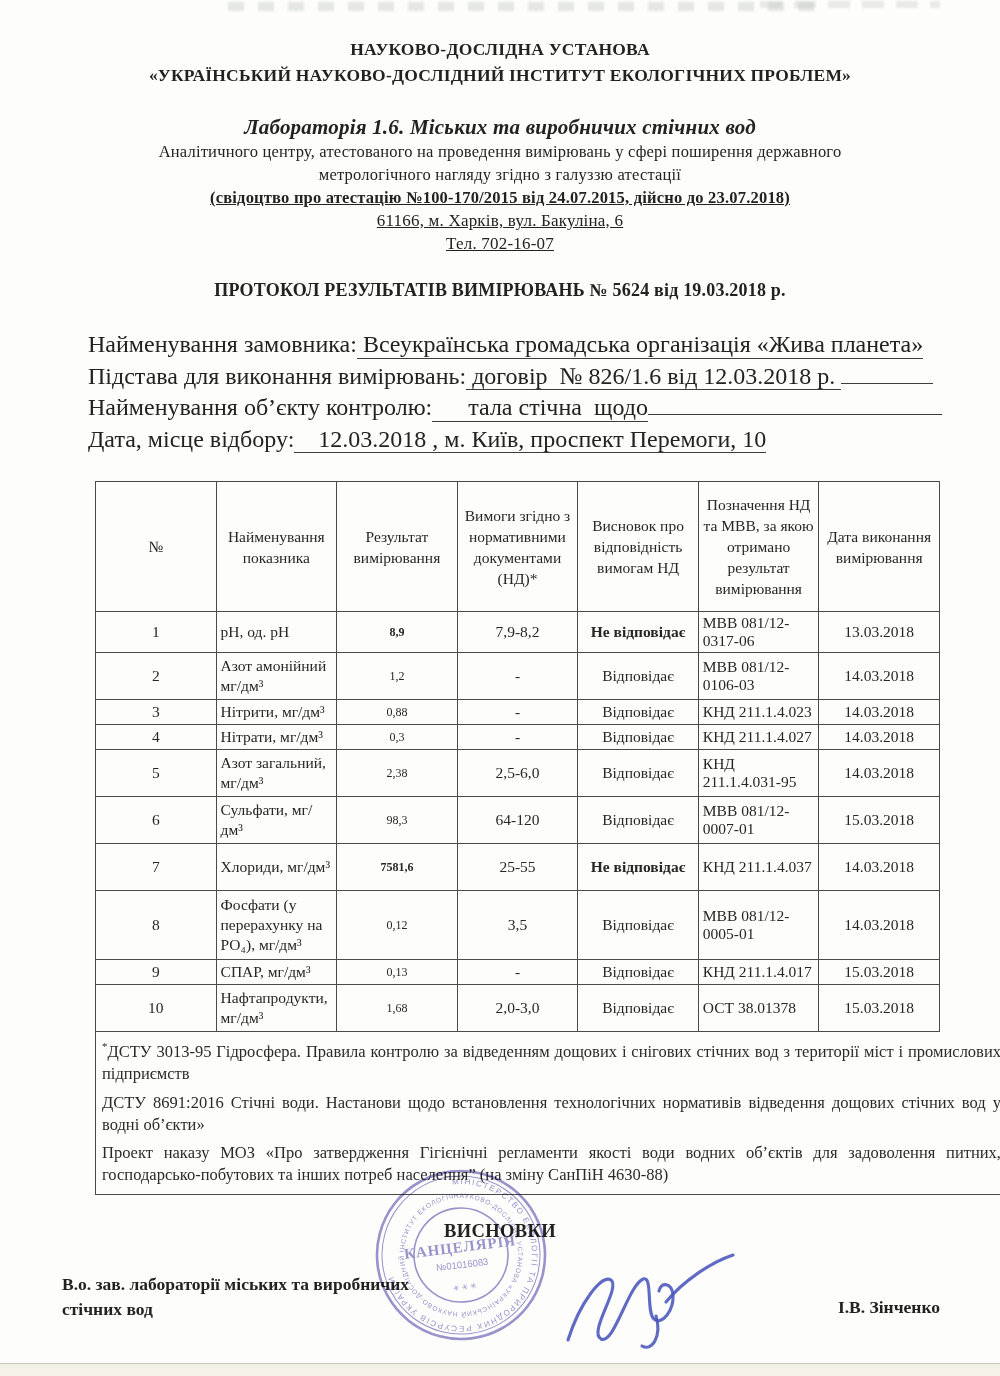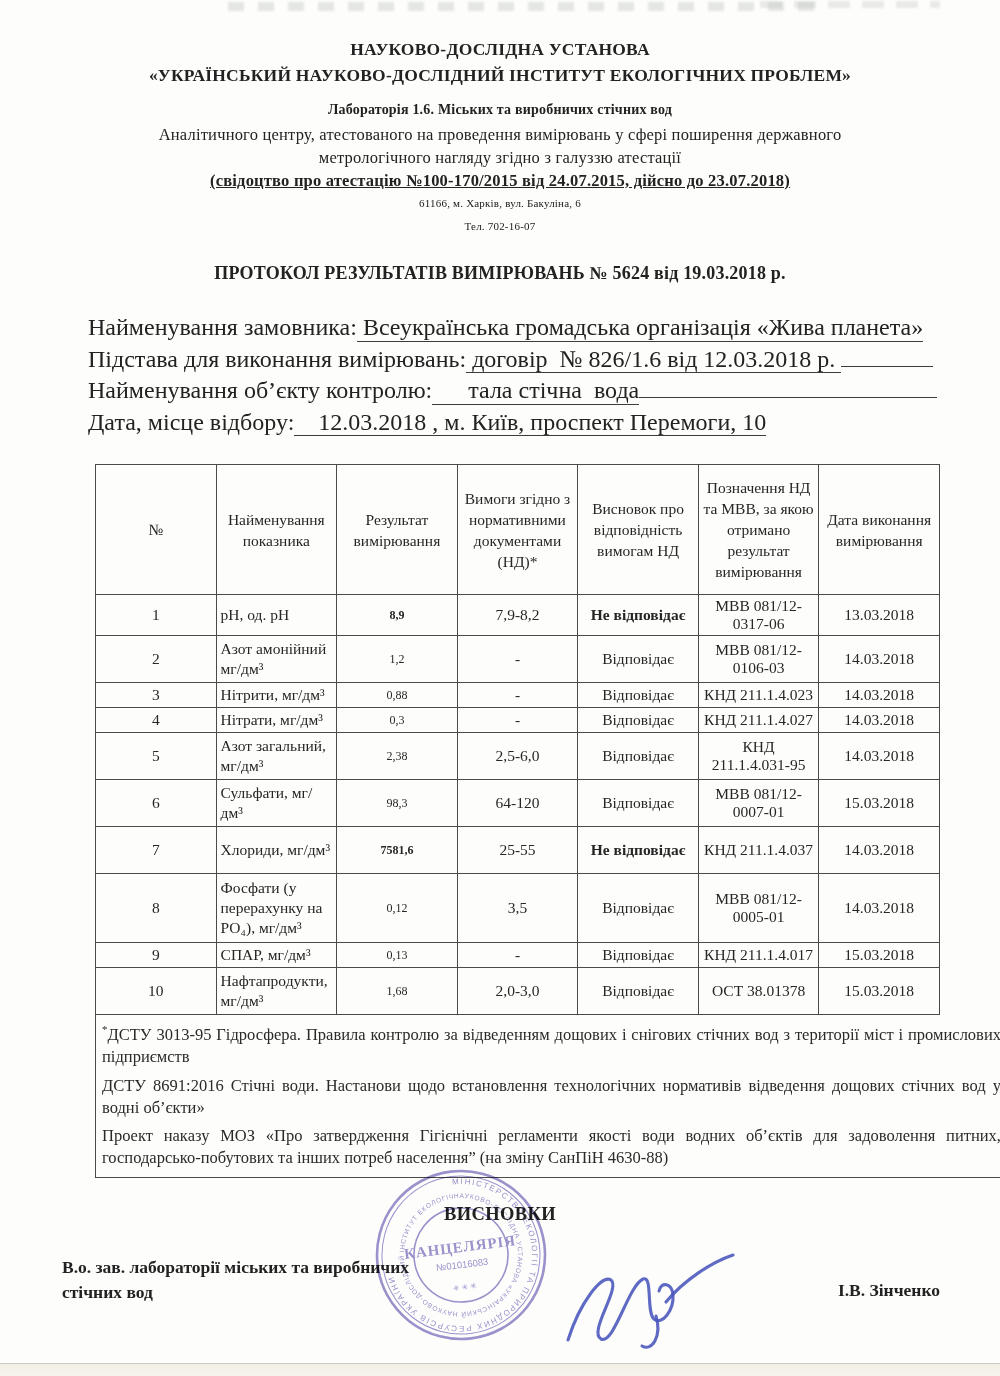--- a/index.html
+++ b/index.html
@@ -23,24 +23,24 @@
     background:repeating-linear-gradient(90deg, rgba(175,182,178,.25) 0 22px, rgba(255,255,255,0) 22px 34px);
     filter:blur(1.2px);
   }
   .scan-edge{
     position:absolute;left:0;top:1363px;width:1000px;height:13px;
     border-top:1px solid #cbc9c1;background:linear-gradient(#f2f0e6,#f6f4ea);
   }
 
   
   .org-header{padding-top:36px;line-height:26px;font-size:17.5px;letter-spacing:.2px;}
-  .lab-line{margin-top:9px;font-size:14px;}
+  .lab-line{margin-top:26px;font-size:21px;font-style:italic;}
   .acc-line{font-size:16.5px;line-height:23px;}
   .cert-line{font-size:16.5px;line-height:23px;text-decoration:underline;}
-  .addr-line,.phone-line{font-size:11px;line-height:23px;}
+  .addr-line,.phone-line{font-size:17px;line-height:23px;text-decoration:underline;}
   .protocol-title{margin-top:22px;font-size:18px;letter-spacing:.2px;}
 
   
   .details{margin:24px 58px 0 88px;font-size:24px;}
   .detail-line{line-height:25.5px;white-space:nowrap;display:flex;align-items:baseline;}
   .dl-label{white-space:pre;}
   .dl-value{white-space:pre;border-bottom:1px solid #3d3d3d;}
   .dl-tail{display:inline-block;border-bottom:1px solid #3d3d3d;height:1em;}
 
   
@@ -51,21 +51,21 @@
   }
   table.results th,table.results td{
     border:1.6px solid #4a4a48;padding:2px 4px;vertical-align:middle;
   }
   table.results th{font-weight:normal;text-align:center;padding:12px 4px;line-height:21px;}
   td.c-num{text-align:center;width:30px;}
   td.c-name{width:136px;text-align:left;line-height:20px;padding-left:5px;}
   td.c-result{width:102px;text-align:center;font-size:12px;}
   td.c-req{width:144px;text-align:center;}
   td.c-concl{width:116px;text-align:center;vertical-align:top;padding-top:4px;}
-  td.c-nd{width:180px;text-align:center;vertical-align:top;padding-top:4px;}
+  td.c-nd{width:180px;text-align:left;vertical-align:top;padding-top:4px;}
   td.c-date{width:121px;text-align:center;vertical-align:top;padding-top:4px;}
   tr.tall td{height:42px;}
   tr.xtall td{height:64px;}
   .emph{font-weight:bold;}
 
   
   .footnotes{
     margin-left:95px;width:923px;box-sizing:border-box;
     border:1.6px solid #4a4a48;border-top:none;
     padding:3px 16px 7px 6px;font-size:16.5px;line-height:22.5px;
@@ -125,21 +125,21 @@
         <span class="dl-value"> Всеукраїнська громадська організація «Жива планета»</span>
         <span class="dl-tail" style="width: 0px;"></span>
     </div>
       <div class="detail-line">
       <span class="dl-label">Підстава для виконання вимірювань:</span>
         <span class="dl-value"> договір  № 826/1.6 від 12.03.2018 р. </span>
         <span class="dl-tail" style="width: 92px;"></span>
     </div>
       <div class="detail-line">
       <span class="dl-label">Найменування об’єкту контролю:</span>
-        <span class="dl-value">      тала стічна  вода</span>
+        <span class="dl-value">      тала стічна  щодо</span>
         <span class="dl-tail" style="width: 298px;"></span>
     </div>
       <div class="detail-line">
       <span class="dl-label">Дата, місце відбору:</span>
         <span class="dl-value">    12.03.2018 , м. Київ, проспект Перемоги, 10</span>
         <span class="dl-tail" style="width: 0px;"></span>
     </div>
     </div>
 
   <table class="results">

